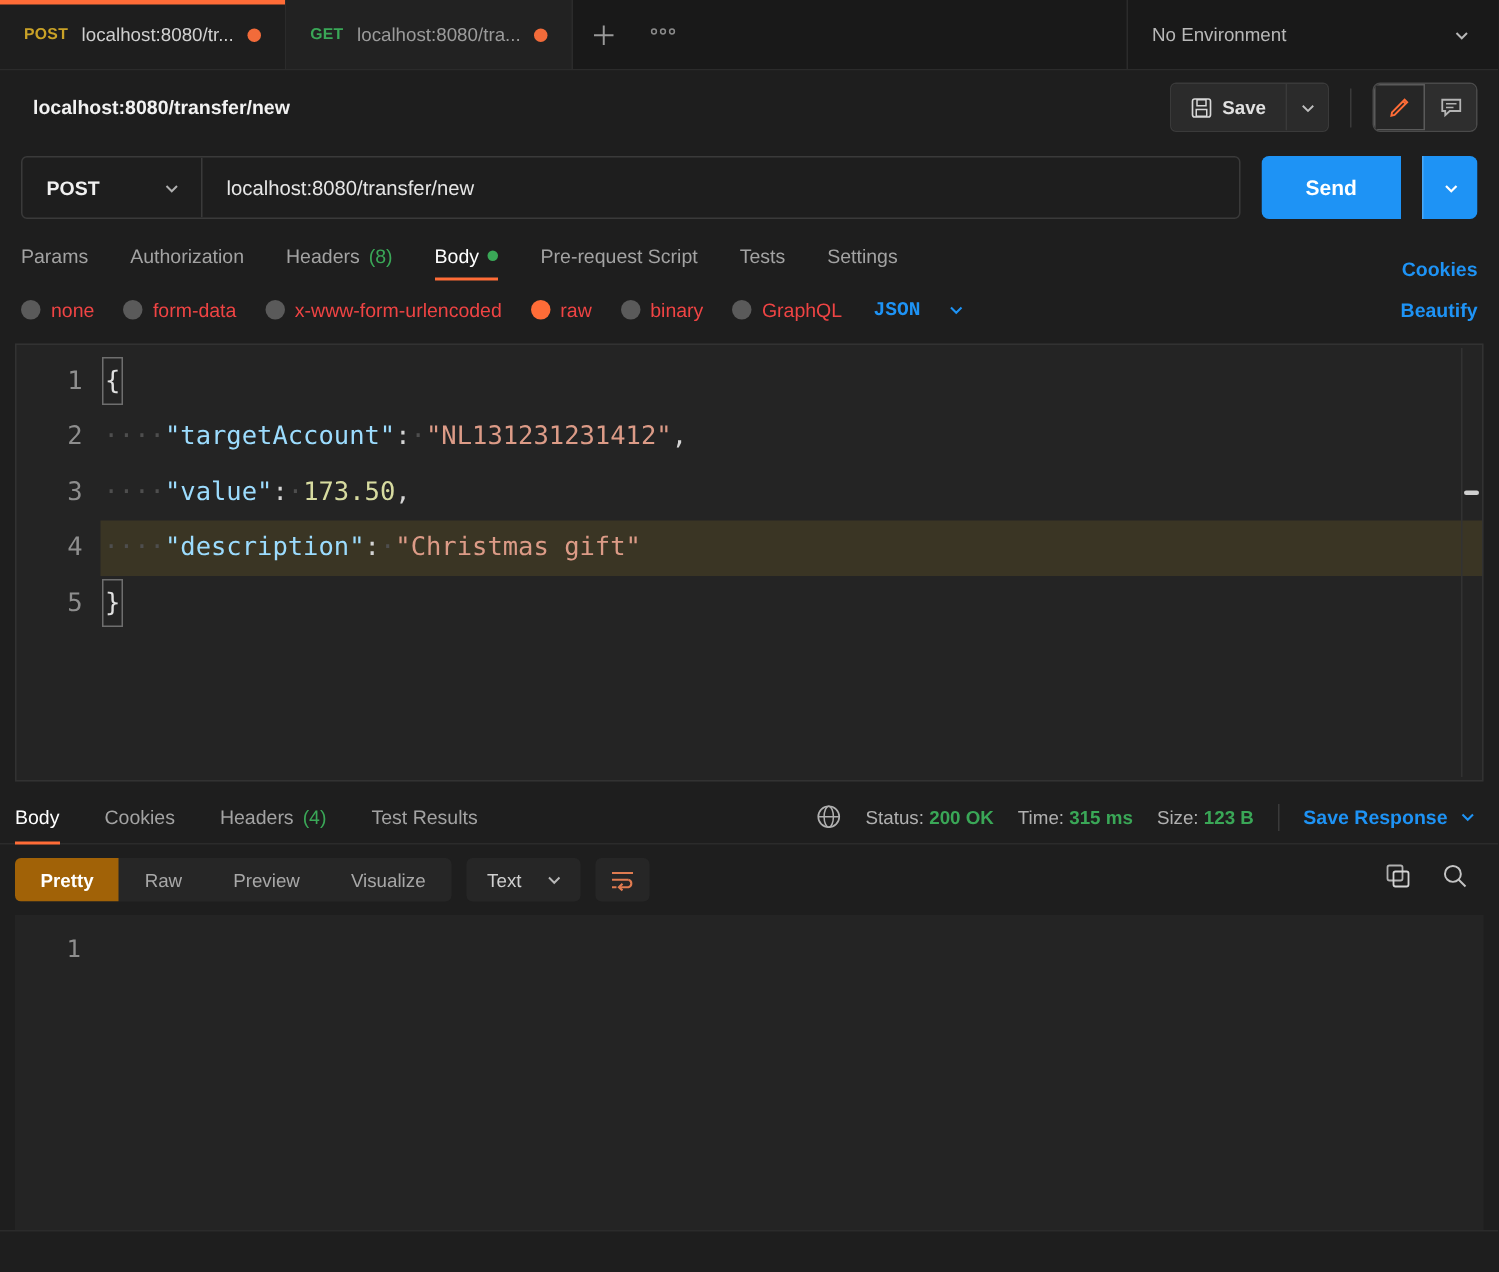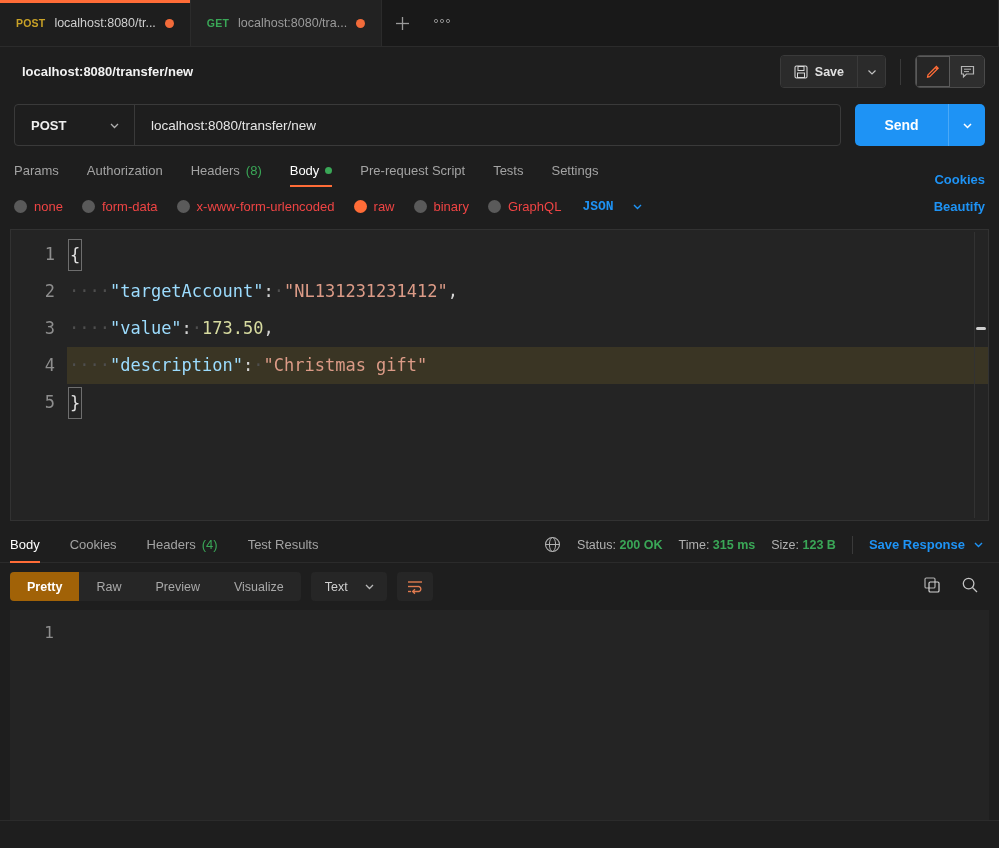--- a/index.html
+++ b/index.html
@@ -110,21 +110,21 @@
     padding: 0 13px 0 16px;
     border-right: 1px solid #3a3a3a; cursor: pointer;
   }
   .method-label { font-size: 13px; font-weight: bold; color: #f0f0f0; }
   .url-input {
     flex: 1; display: flex; align-items: center; padding: 0 16px;
     font-size: 13.5px; color: #e6e6e6; cursor: text;
   }
   .send-group {
     margin-left: 14px; display: flex; align-items: stretch;
-    height: 42px; border-radius: 5px; overflow: hidden;
+    height: 42px; border-radius: 5px; overflow: hidden; gap: 14px;
   }
   .send-btn {
     background: #1e93f5; color: #fff; font-size: 14px; font-weight: bold;
     display: flex; align-items: center; justify-content: center;
     width: 93px; cursor: pointer;
   }
   .send-caret {
     background: #1e93f5; width: 37px;
     display: flex; align-items: center; justify-content: center;
     border-left: 1px solid #4aa9f7; cursor: pointer;
@@ -299,20 +299,26 @@
   <div class="tab-more">
     <svg width="18" height="8" viewBox="0 0 18 8">
       <circle cx="3" cy="4" r="1.6" fill="none" stroke="#8a8a8a" stroke-width="1"></circle>
       <circle cx="9" cy="4" r="1.6" fill="none" stroke="#8a8a8a" stroke-width="1"></circle>
       <circle cx="15" cy="4" r="1.6" fill="none" stroke="#8a8a8a" stroke-width="1"></circle>
     </svg>
   </div>
 
   <div class="tabbar-spacer"></div>
 
+  <div class="env-select">
+    <span>No Environment</span>
+    <svg width="13" height="13" viewBox="0 0 13 13">
+      <polyline points="3,5 6.5,8.5 10,5" fill="none" stroke="#b8b8b8" stroke-width="1.3"></polyline>
+    </svg>
+  </div>
 </div>
 
 <div class="crumbrow">
   <div class="crumb-title">localhost:8080/transfer/new</div>
 
   <div class="crumbrow-right">
     <div class="save-group">
       <div class="save-btn">
         <svg width="14" height="14" viewBox="0 0 14 14">
           <rect x="1" y="1" width="12" height="12" rx="1.5" fill="none" stroke="#d8d8d8" stroke-width="1.1"></rect>

